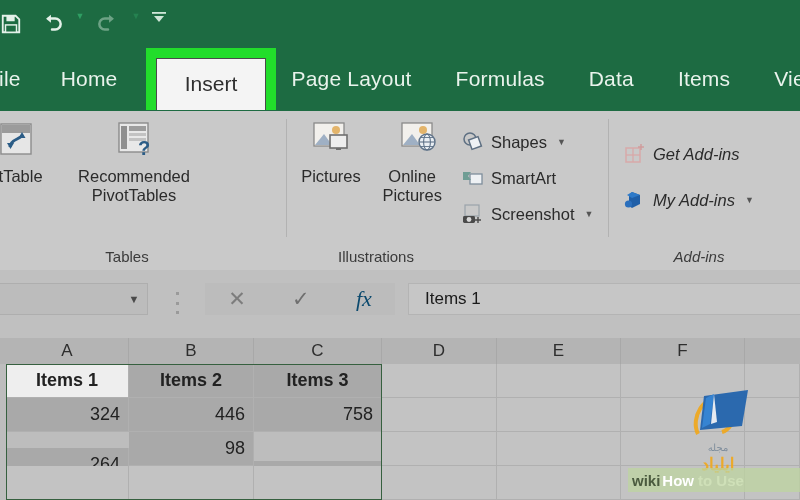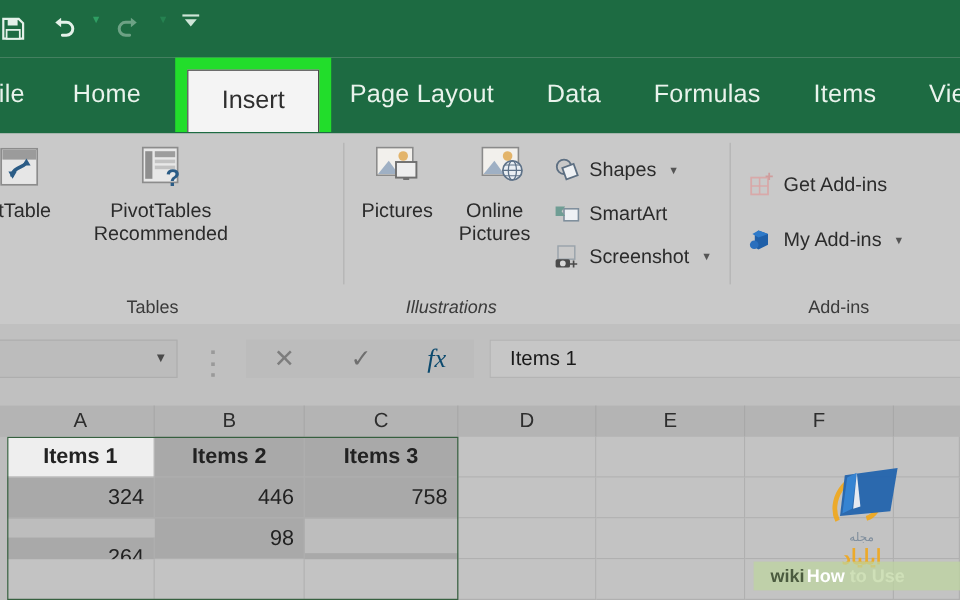--- a/index.html
+++ b/index.html
@@ -154,21 +154,21 @@
     position:absolute;left:0;top:54px;width:96px;text-align:center;
     font-size:10px;color:#7a8a9a;letter-spacing:1px;
   }
   .wm-txt-ar2{
     position:absolute;left:0;top:66px;width:96px;text-align:center;
     font-size:17px;color:#f0a81e;font-weight:bold;letter-spacing:1px;
   }
   .wikibar{
     position:absolute;left:628px;top:468px;width:172px;height:24px;
     background:rgba(190,214,160,.72);
-    display:flex;align-items:center;padding-left:14px;box-sizing:border-box;
+    display:flex;align-items:center;padding-left:4px;box-sizing:border-box;
     overflow:hidden;white-space:nowrap;
   }
   .wikibar .w1{font-size:15px;font-weight:bold;color:#4b5b3f;}
   .wikibar .w2{font-size:15px;font-weight:bold;color:#ffffff;margin-left:2px;}
   .wikibar .w3{font-size:15px;font-weight:bold;color:#cfe0b8;margin-left:4px;}
 </style>
 </head>
 <body>
 
 <div id="app">
@@ -220,24 +220,24 @@
         <span>File</span>
       </div>
       <div class="tab">
         <span>Home</span>
       </div>
       <div class="tab" style="width:130px;padding:0;"></div>
       <div class="tab">
         <span>Page Layout</span>
       </div>
       <div class="tab">
+        <span>Formulas</span>
+      </div>
+      <div class="tab">
         <span>Data</span>
-      </div>
-      <div class="tab">
-        <span>Formulas</span>
       </div>
       <div class="tab">
         <span>Items</span>
       </div>
       <div class="tab clipped">
         <span>View</span>
       </div>
     </div>
   </div>
 
@@ -270,22 +270,22 @@
           <svg width="46" height="46" viewBox="0 0 46 46">
             <rect x="8" y="6" width="29" height="29" fill="#e8e8e8" stroke="#8c8c8c" stroke-width="1.4"></rect>
             <rect x="10" y="9" width="6" height="23" fill="#8f8f8f"></rect>
             <rect x="18" y="9" width="17" height="5" fill="#9d9d9d"></rect>
             <rect x="18" y="16" width="17" height="3" fill="#c2c2c2"></rect>
             <rect x="18" y="21" width="17" height="3" fill="#c2c2c2"></rect>
             <text x="27" y="38" font-family="Liberation Sans, sans-serif" font-size="20" font-weight="bold" fill="#2b5c86">?</text>
           </svg>
         </div>
         <div class="lbl">
+          <div>Recommended</div>
           <div>PivotTables</div>
-          <div>Recommended</div>
         </div>
       </div>
 
 
       <div class="rgroup-title">Tables</div>
     </div>
 
     <div class="gsep" style="left:286px;"></div>
 
     <div class="rgroup" style="left:288px;width:318px;">
@@ -349,26 +349,26 @@
             <rect x="3" y="2" width="14" height="11" fill="none" stroke="#9aa3ab" stroke-width="1.2"></rect>
             <rect x="1" y="13" width="12" height="7" rx="1.4" fill="#4a4a4a"></rect>
             <circle cx="7" cy="16.5" r="2.4" fill="#d8d8d8"></circle>
             <path d="M16 14v6M13 17h6" stroke="#4a4a4a" stroke-width="1.4"></path>
           </svg>
         </span>
         <span class="lbl">Screenshot</span>
         <span class="drop">▼</span>
       </div>
 
-      <div class="rgroup-title" style="left:-72px;width:320px;font-style:italic;">Illustrations</div>
+      <div class="rgroup-title" style="left:-72px;width:320px;">Illustrations</div>
     </div>
 
     <div class="gsep" style="left:608px;"></div>
 
-    <div class="rgroup" style="left:610px;width:171px;">
+    <div class="rgroup" style="left:610px;width:171px;font-style:italic;">
 
       <div class="smallrow" style="left:14px;top:32px;">
         <span class="sico">
           <svg width="22" height="22" viewBox="0 0 22 22">
             <rect x="2" y="5" width="14" height="14" fill="none" stroke="#d8a9a9" stroke-width="1.5"></rect>
             <line x1="9" y1="5" x2="9" y2="19" stroke="#d8a9a9" stroke-width="1.3"></line>
             <line x1="2" y1="12" x2="16" y2="12" stroke="#d8a9a9" stroke-width="1.3"></line>
             <path d="M17 1v6M14 4h6" stroke="#cf9d9d" stroke-width="1.5"></path>
           </svg>
         </span>

